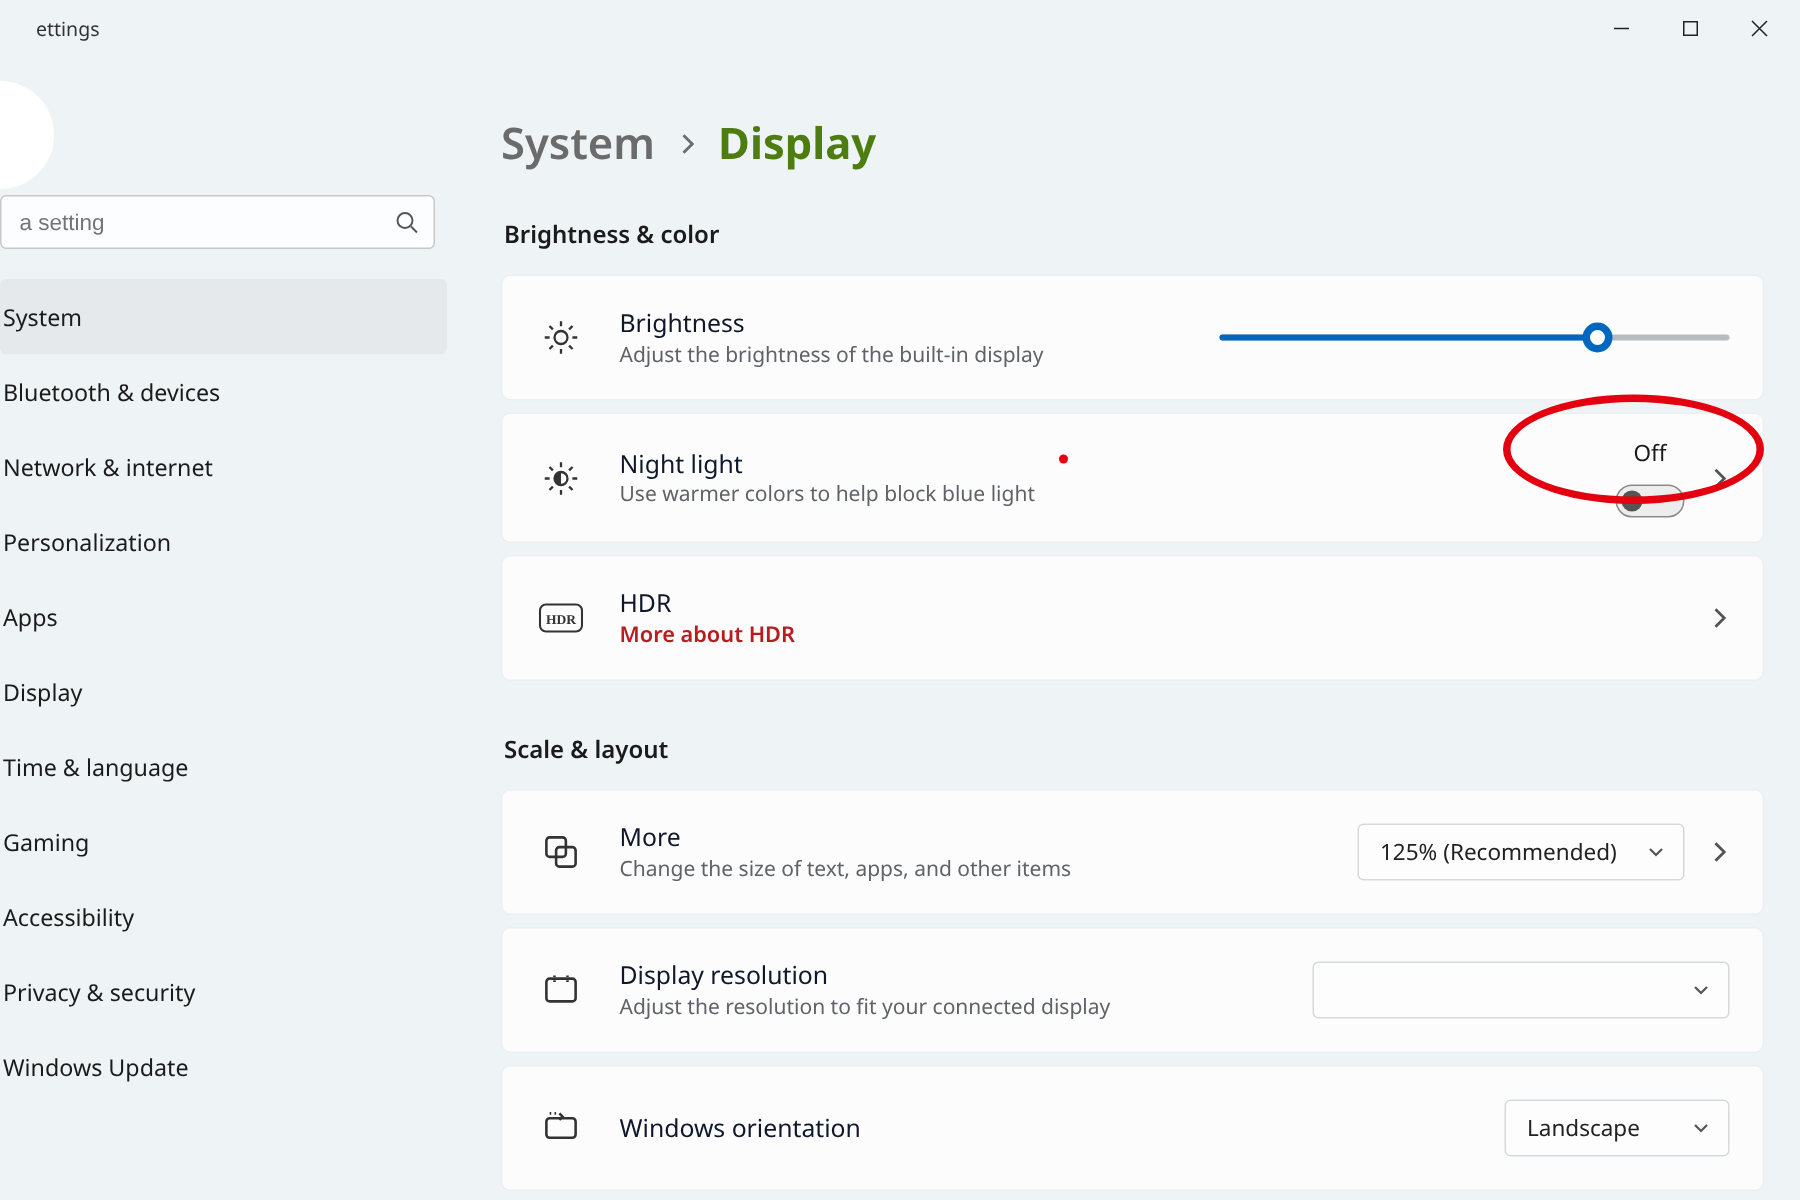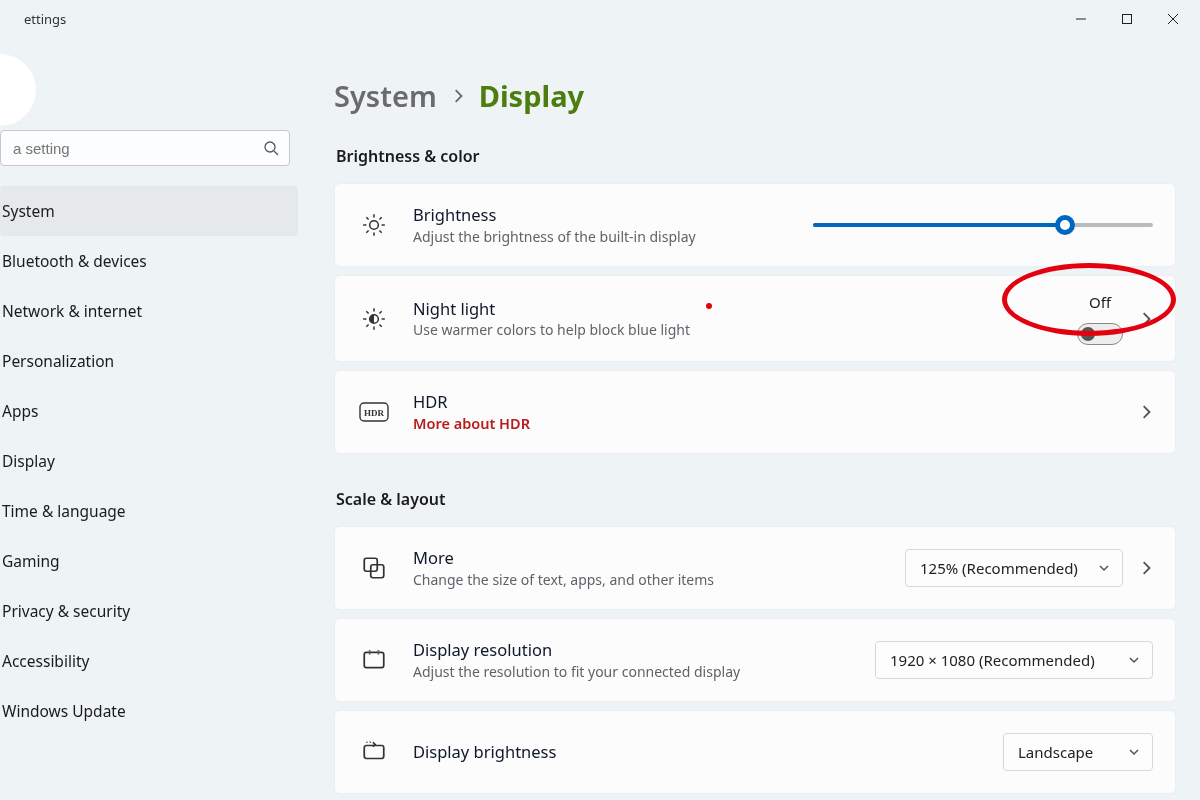--- a/index.html
+++ b/index.html
@@ -169,24 +169,24 @@
       <div class="nav-item">
           <span>Display</span>
         </div>
       <div class="nav-item">
           <span>Time &amp; language</span>
         </div>
       <div class="nav-item">
           <span>Gaming</span>
         </div>
       <div class="nav-item">
+          <span>Accessibility</span>
+        </div>
+      <div class="nav-item">
           <span>Privacy &amp; security</span>
-        </div>
-      <div class="nav-item">
-          <span>Accessibility</span>
         </div>
       <div class="nav-item">
           <span>Windows Update</span>
         </div>
     </nav>
   </aside>
 
   <main class="main">
     <div class="breadcrumb">
       <span class="bc-parent">System</span>
@@ -303,40 +303,39 @@
           <rect x="3" y="5" width="18" height="14" rx="2"></rect>
           <path d="M8 3v4M16 3v4" stroke-dasharray="1 2"></path>
         </svg>
       </div>
       <div class="card-body">
         <div class="card-title">Display resolution</div>
         <div class="card-sub">Adjust the resolution to fit your connected display</div>
       </div>
       <div class="card-ctrl">
         <div class="select" style="min-width:278px">
-          <span>1920 × 1080 (Recommended)</span>
           <span class="caret">
             <svg width="12" height="12" viewBox="0 0 12 12">
                 <path d="M2 4 L6 8 L10 4" fill="none" stroke="#555" stroke-width="1.5"></path>
               </svg>
           </span>
         </div>
       </div>
     </div>
 
     <div class="card">
       <div class="card-icon">
         <svg width="26" height="26" viewBox="0 0 24 24" fill="none" stroke="#333" stroke-width="1.6">
           <rect x="3" y="6" width="18" height="12" rx="2"></rect>
           <path d="M5 3h6" stroke-dasharray="1 2"></path>
           <path d="M11 3l2 2-2 2"></path>
         </svg>
       </div>
       <div class="card-body">
-        <div class="card-title">Display brightness</div>
+        <div class="card-title">Windows orientation</div>
       </div>
       <div class="card-ctrl">
         <div class="select" style="min-width:150px">
           <span>Landscape</span>
           <span class="caret">
             <svg width="12" height="12" viewBox="0 0 12 12">
                 <path d="M2 4 L6 8 L10 4" fill="none" stroke="#555" stroke-width="1.5"></path>
               </svg>
           </span>
         </div>

